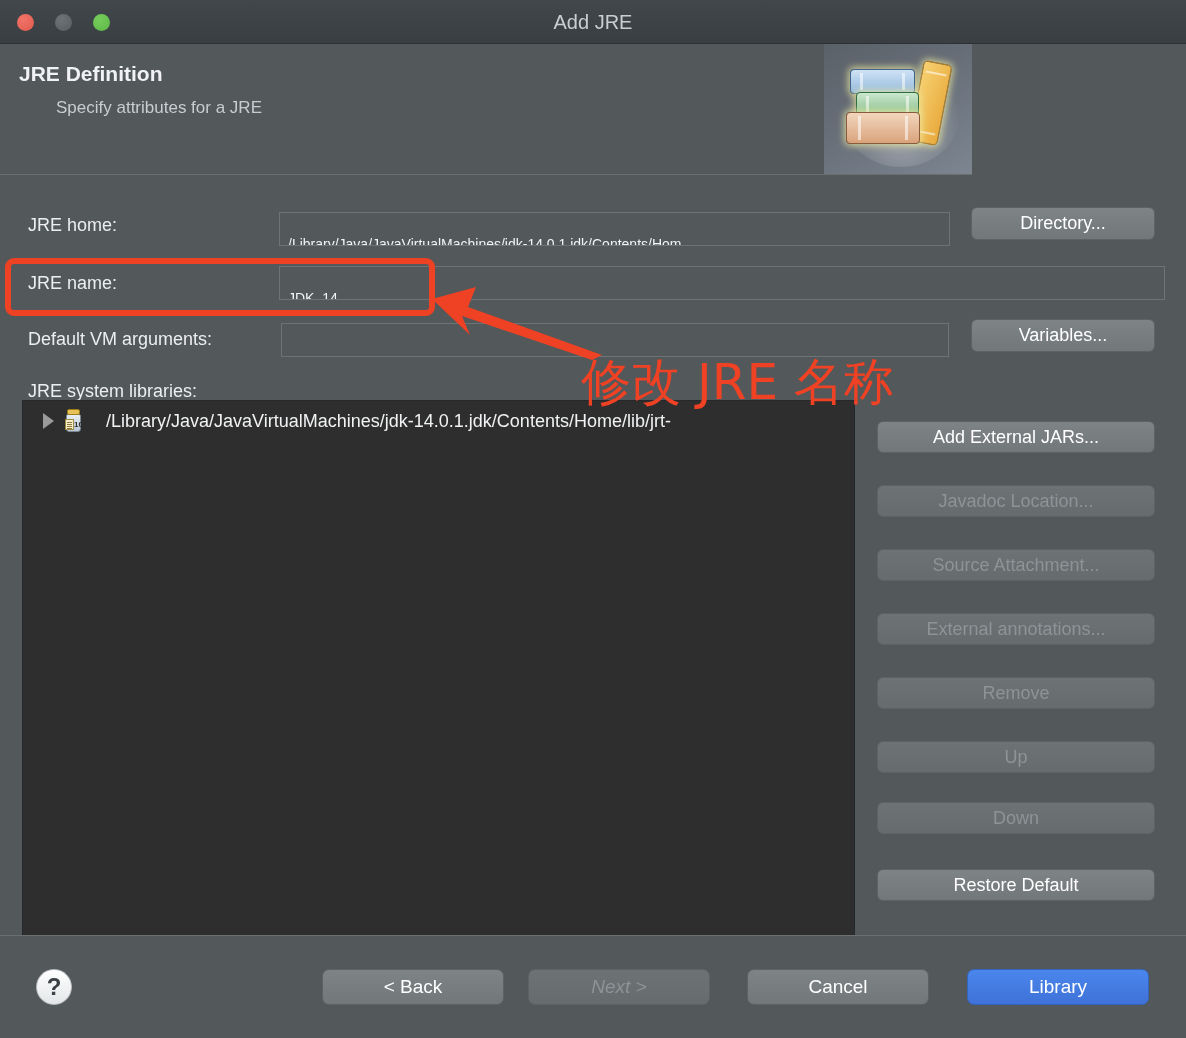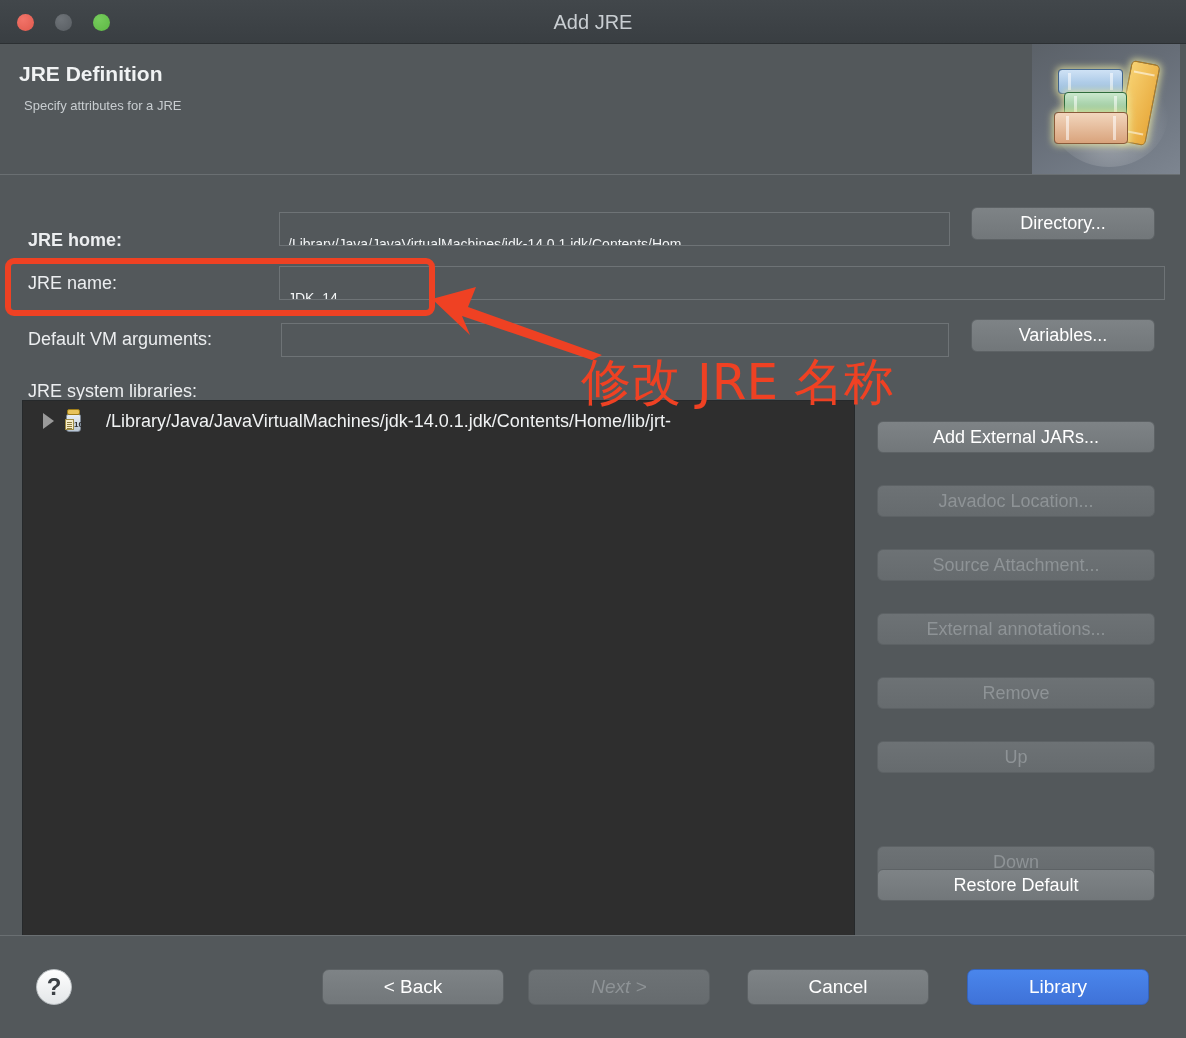--- a/index.html
+++ b/index.html
@@ -45,36 +45,36 @@
     line-height: 44px;
     text-align: center;
     font-size: 20px;
     color: #c9ced2;
   }
 
   
   #header {
     position: absolute;
     left: 0; top: 44px;
-    width: 1180px; height: 131px;
+    width: 972px; height: 131px;
     background: #53585b;
     border-bottom: 1px solid #6a6f72;
     box-sizing: border-box;
   }
   #header-title {
     position: absolute;
     left: 19px; top: 18px;
     font-size: 21px;
     font-weight: bold;
     color: #f0f2f3;
   }
   #header-subtitle {
     position: absolute;
-    left: 24px; top: 54px;
-    font-size: 13px;
+    left: 56px; top: 54px;
+    font-size: 17px;
     color: #c8cdd0;
   }
   #header-graphic {
     position: absolute;
     right: 0; top: 0;
     width: 148px; height: 130px;
     background: linear-gradient(150deg, #5b6168 0%, #666d77 40%, #737b86 75%, #7d8590 100%);
     overflow: hidden;
   }
   #header-graphic .glow {
@@ -163,21 +163,21 @@
     text-align: center;
     cursor: pointer;
     white-space: nowrap;
   }
   .btn.disabled {
     background: linear-gradient(#6d7275, #666b6e);
     color: #8e9396;
     cursor: default;
   }
 
-  #lbl-jre-home      { left: 28px;  top: 230px; font-weight: bold; }
+  #lbl-jre-home      { left: 28px;  top: 215px; }
   #in-jre-home       { left: 279px; top: 212px; width: 671px; }
   #btn-directory     { left: 971px; top: 207px; width: 184px; height: 33px; line-height: 31px; }
 
   #lbl-jre-name      { left: 28px;  top: 273px; }
   #in-jre-name       { left: 279px; top: 266px; width: 886px; height: 33px; line-height: 31px; }
 
   #lbl-vm-args       { left: 28px;  top: 329px; }
   #in-vm-args        { left: 281px; top: 323px; width: 668px; }
   #btn-variables     { left: 971px; top: 319px; width: 184px; height: 33px; line-height: 31px; }
 
@@ -267,21 +267,21 @@
     width: 278px;
     height: 32px;
     line-height: 30px;
   }
   #btn-add-jars      { top: 421px; }
   #btn-javadoc       { top: 485px; }
   #btn-source        { top: 549px; }
   #btn-ext-annot     { top: 613px; }
   #btn-remove        { top: 677px; }
   #btn-up            { top: 741px; }
-  #btn-down          { top: 802px; margin-top: 44px; }
+  #btn-down          { top: 802px; }
   #btn-restore       { top: 869px; }
 
   
   #footer {
     position: absolute;
     left: 0; top: 935px;
     width: 1186px; height: 103px;
     background: #53585b;
     border-top: 1px solid #6a6f72;
     box-sizing: border-box;

